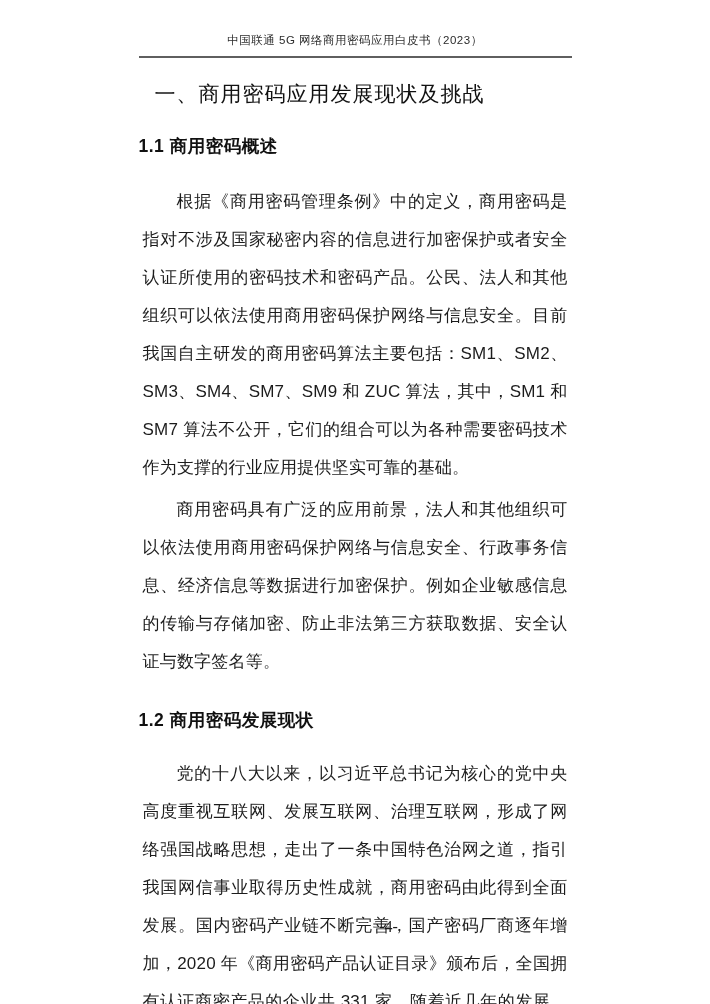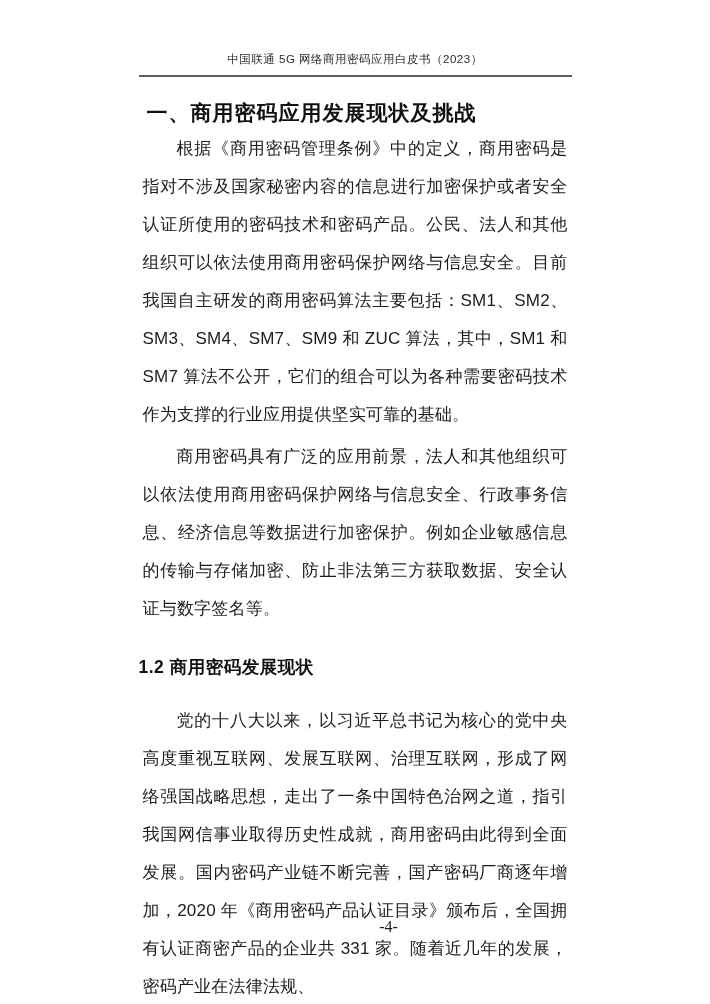--- a/index.html
+++ b/index.html
@@ -7,43 +7,43 @@
     padding: 0;
     background: #ffffff;
   }
   .page {
     position: relative;
     width: 643px;
     height: 1004px;
     margin: 0 auto;
     background: #ffffff;
     box-sizing: border-box;
-    padding: 52px 105px 0 105px;
+    padding: 33px 105px 0 105px;
     font-family: "Liberation Sans", "DejaVu Sans", sans-serif;
     color: #212121;
     overflow: hidden;
   }
   .running-header {
     text-align: center;
     font-size: 11.5px;
     line-height: 14px;
     color: #2b2b2b;
     letter-spacing: 0.5px;
   }
   .header-rule {
     height: 2px;
     background: #5f5f5f;
     margin-top: 9px;
   }
   h1.chapter-title {
     font-size: 21px;
     line-height: 26px;
-    font-weight: bold;
+    font-weight: normal;
     letter-spacing: 1px;
-    margin: 23px 0 0 8px;
+    margin: 23px 0 0 16px;
     color: #111111;
   }
   h2.section-heading {
     font-size: 17.5px;
     line-height: 22px;
     font-weight: bold;
     letter-spacing: 0.5px;
     margin: 28px 0 26px 0;
     color: #111111;
   }
@@ -79,20 +79,21 @@
   <header>
     <div class="running-header">中国联通 5G 网络商用密码应用白皮书（2023）</div>
     <div class="header-rule"></div>
   </header>
 
   <main>
 
     <h1 class="chapter-title">一、商用密码应用发展现状及挑战</h1>
 
     <section>
+      <h2 class="section-heading">1.1 商用密码概述</h2>
       <p class="body-paragraph">根据《商用密码管理条例》中的定义，商用密码是指对不涉及国家秘密内容的信息进行加密保护或者安全认证所使用的密码技术和密码产品。公民、法人和其他组织可以依法使用商用密码保护网络与信息安全。目前我国自主研发的商用密码算法主要包括：SM1、SM2、SM3、SM4、SM7、SM9 和 ZUC 算法，其中，SM1 和 SM7 算法不公开，它们的组合可以为各种需要密码技术作为支撑的行业应用提供坚实可靠的基础。</p>
       <p class="body-paragraph">商用密码具有广泛的应用前景，法人和其他组织可以依法使用商用密码保护网络与信息安全、行政事务信息、经济信息等数据进行加密保护。例如企业敏感信息的传输与存储加密、防止非法第三方获取数据、安全认证与数字签名等。</p>
     </section>
 
     <section>
       <h2 class="section-heading second">1.2 商用密码发展现状</h2>
       <p class="body-paragraph">党的十八大以来，以习近平总书记为核心的党中央高度重视互联网、发展互联网、治理互联网，形成了网络强国战略思想，走出了一条中国特色治网之道，指引我国网信事业取得历史性成就，商用密码由此得到全面发展。国内密码产业链不断完善，国产密码厂商逐年增加，2020 年《商用密码产品认证目录》颁布后，全国拥有认证商密产品的企业共 331 家。随着近几年的发展，密码产业在法律法规、</p>
     </section>
 
   </main>

